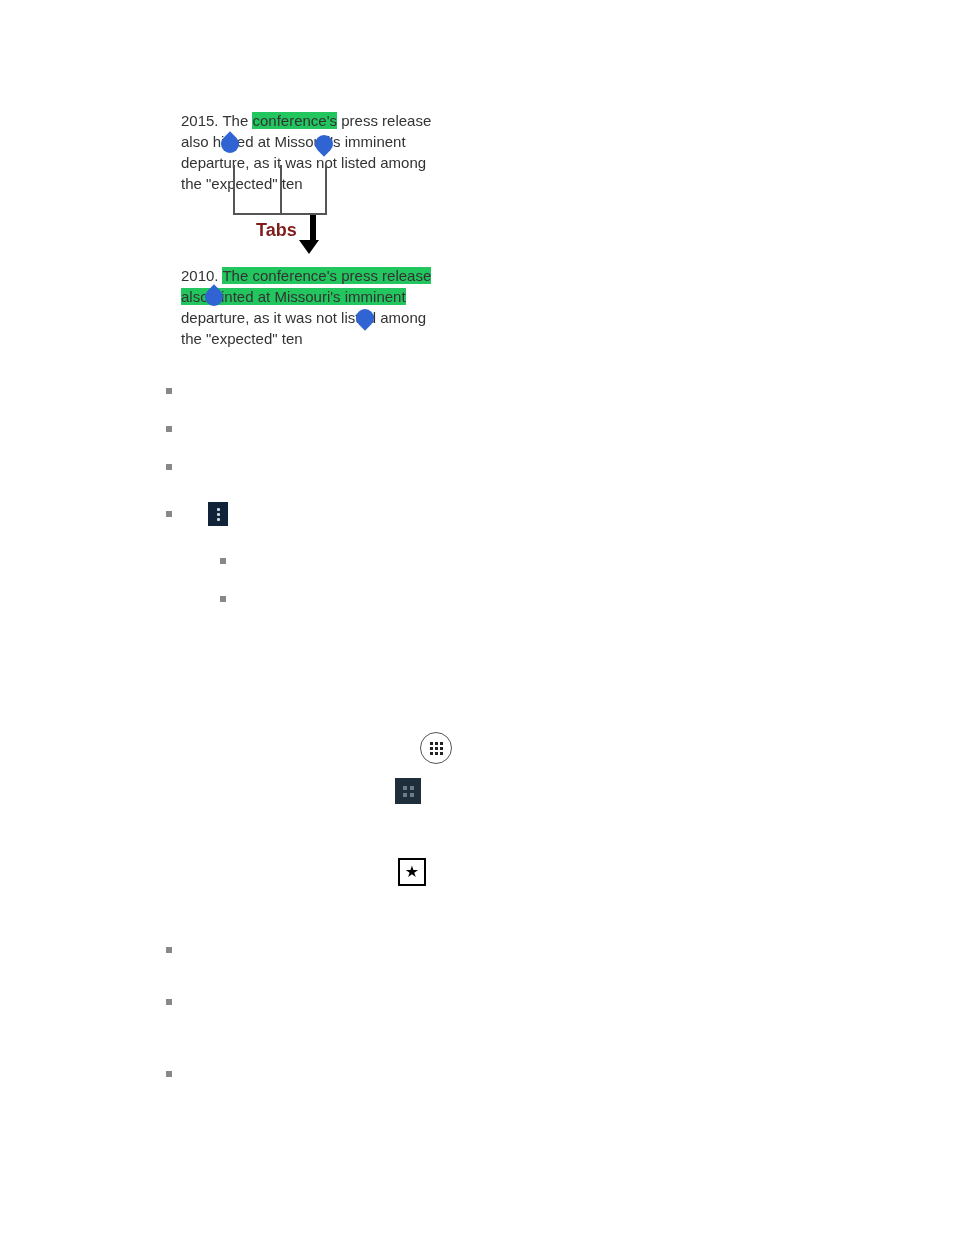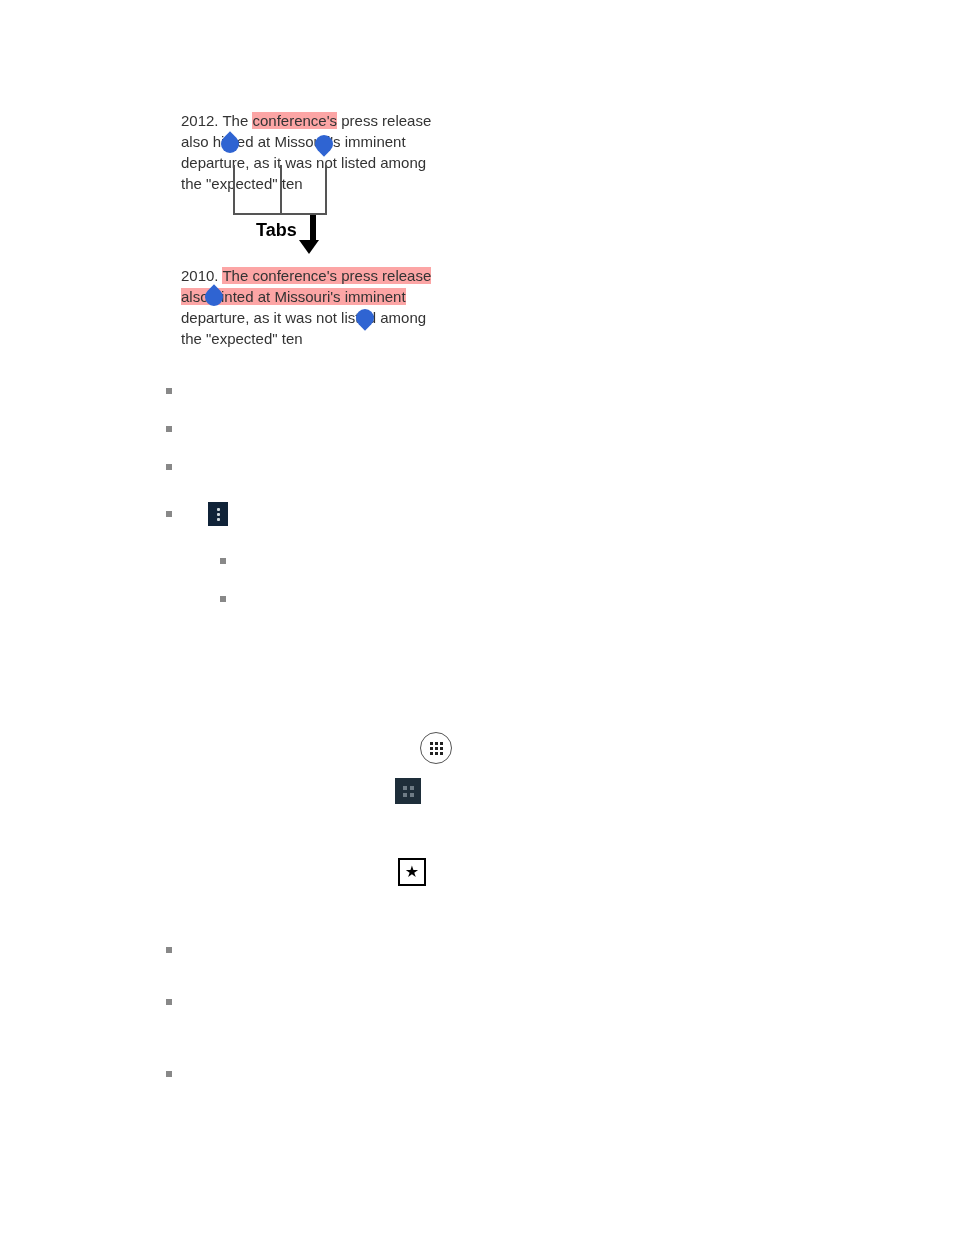--- a/index.html
+++ b/index.html
@@ -24,21 +24,21 @@
     top: 110px;
     width: 266px;
   }
   .snippet {
     position: relative;
     font-size: 15px;
     line-height: 21px;
     color: #333;
   }
   .hl {
-    background: #fca5a5;
+    background: #22c55e;
     text-align: right;
   }
   
   .blob {
     position: absolute;
     width: 18px;
     height: 18px;
     background: #2f64d2;
     border-radius: 50% 50% 50% 0;
     transform: rotate(45deg);
@@ -73,21 +73,21 @@
     height:2px;
     background:#555;
   }
 
   .tabs-label {
     position:absolute;
     left: 75px;
     top: 110px;
     font-size: 18px;
     font-weight: 600;
-    color:#000000;
+    color:#7f1d1d;
   }
   .arrow-down {
     position:absolute;
     left: 125px;
     top: 105px;
   }
   .arrow-down .shaft {
     width: 6px; height: 26px; background:#000; margin:0 auto;
   }
   .arrow-down .head {
@@ -183,21 +183,21 @@
 
 </style>
 </head>
 <body>
 
 <div class="page">
 
   <div class="example-figure">
 
     <div class="snippet">
-      <span>2012. The </span><span class="hl">conference's</span><span> press release also hinted at Missouri's imminent departure, as it was not listed among the "expected" ten</span>
+      <span>2015. The </span><span class="hl">conference's</span><span> press release also hinted at Missouri's imminent departure, as it was not listed among the "expected" ten</span>
     </div>
     <div class="blob b1a"></div>
     <div class="blob b1b"></div>
 
     <div class="tab-marks">
         <div class="hbar"></div>
       </div>
     <div class="tabs-label">Tabs</div>
     <div class="arrow-down">
       <div class="shaft"></div>

